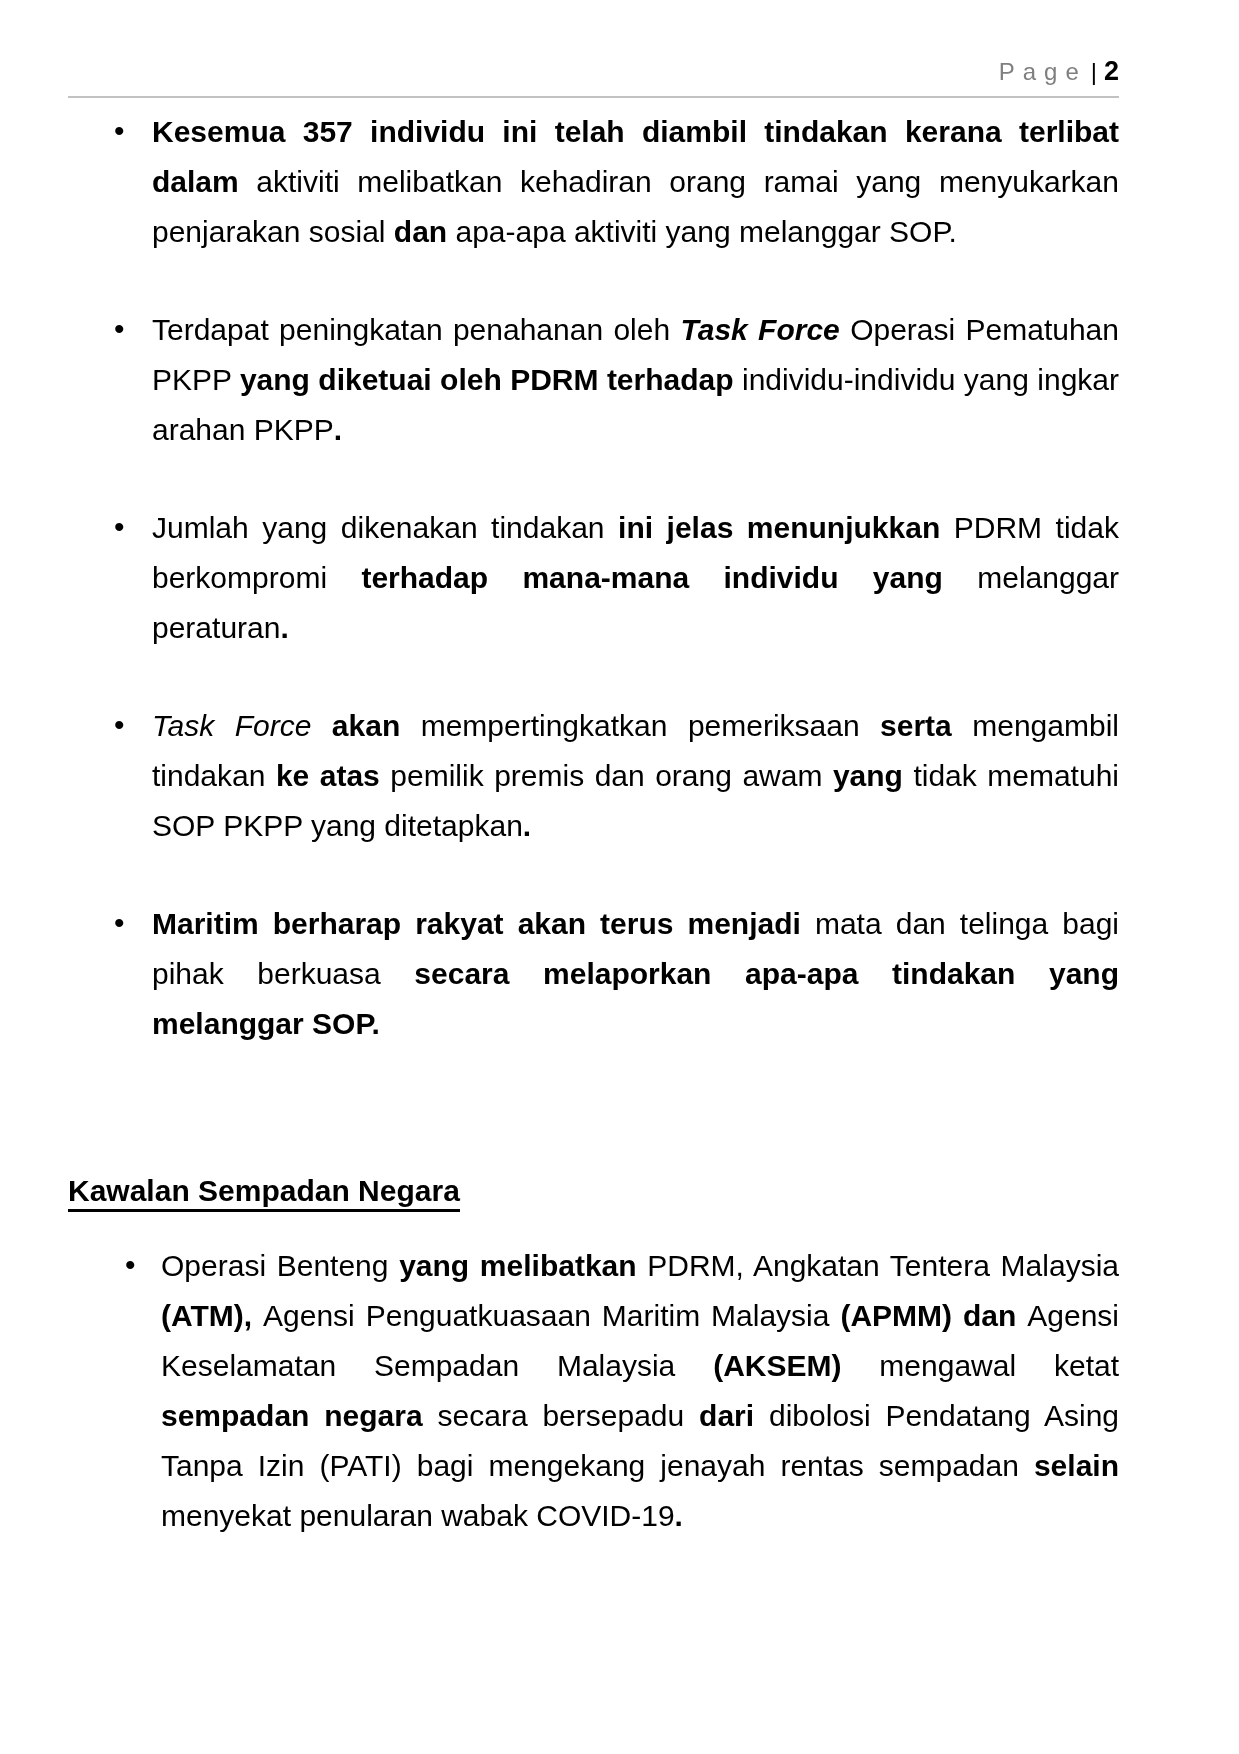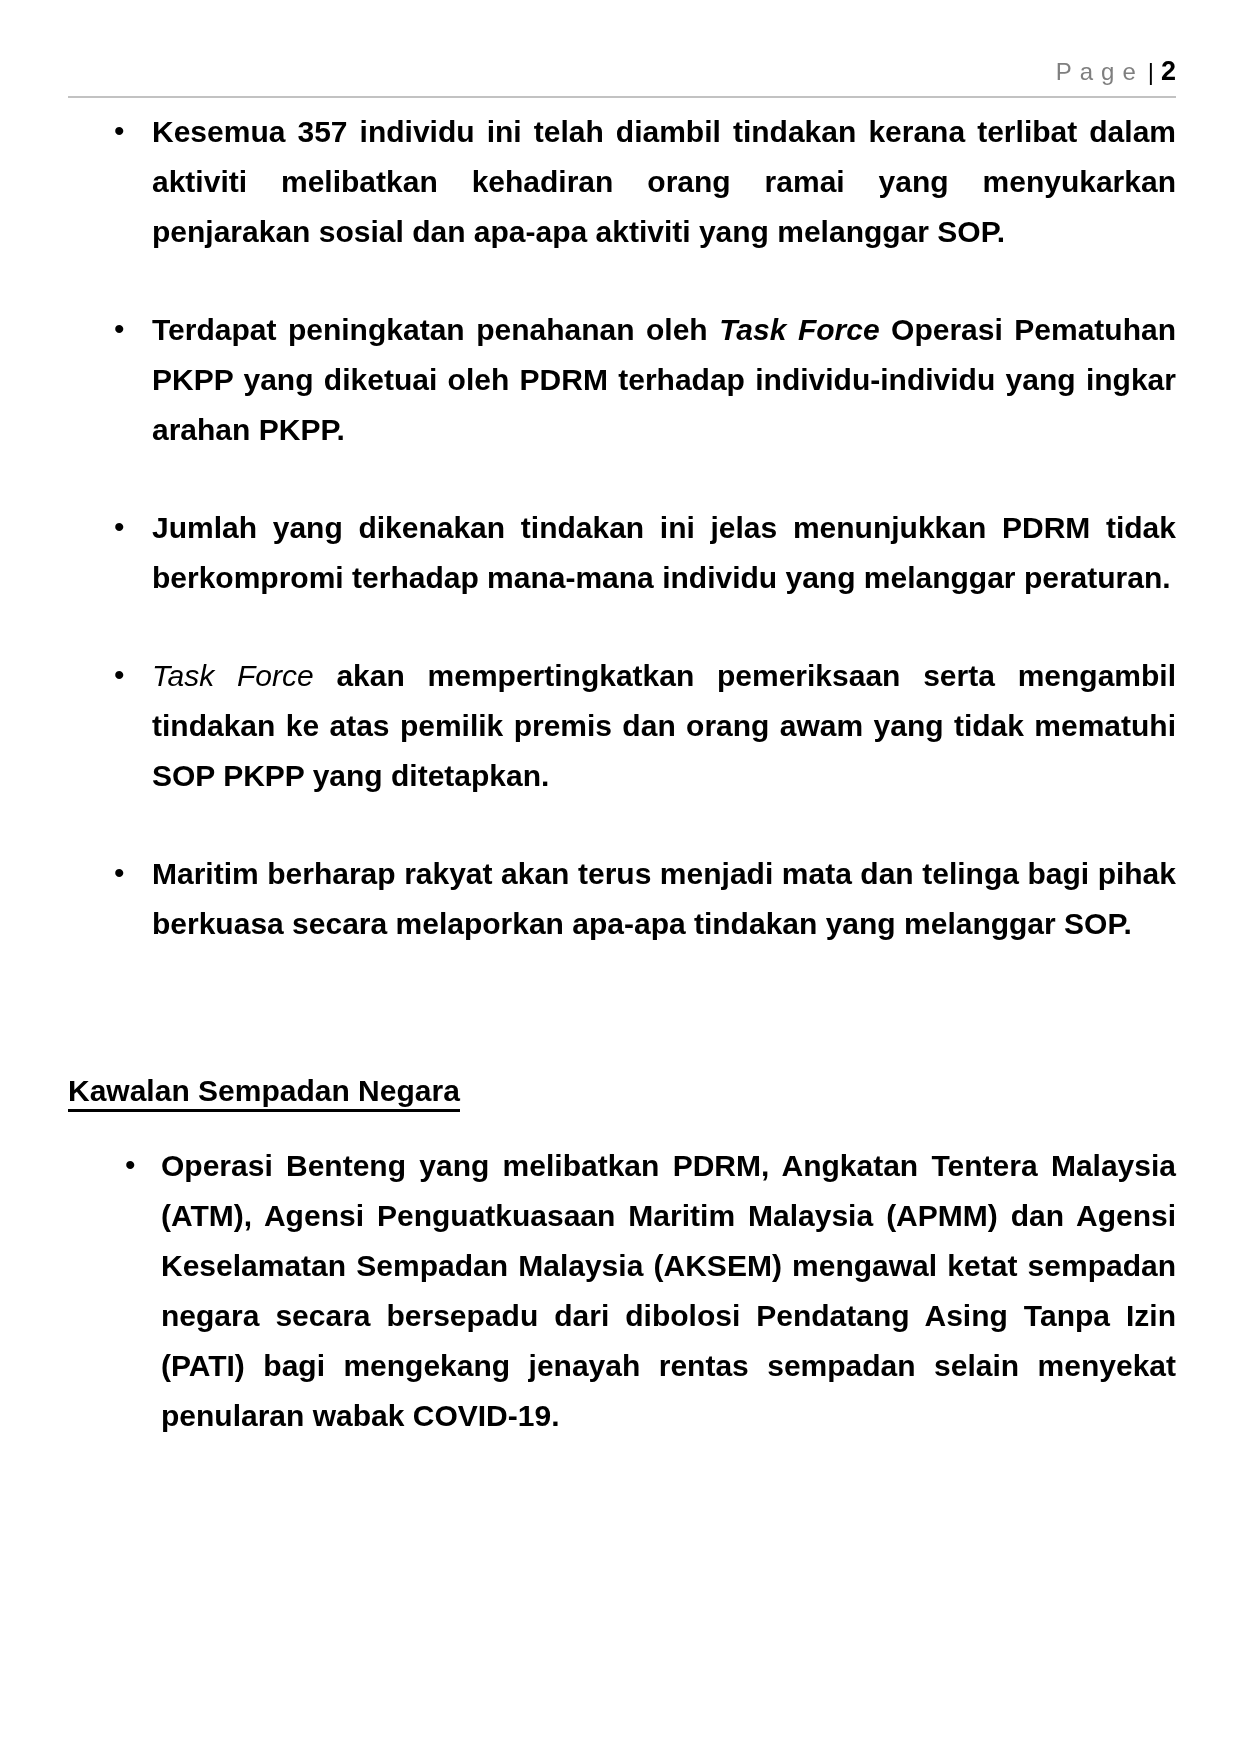--- a/index.html
+++ b/index.html
@@ -9,21 +9,21 @@
   }
   html,body{margin:0;padding:0;background:#ffffff;}
   body{
     width:1239px;height:1754px;overflow:hidden;
     font-family:"Liberation Sans",sans-serif;
     color:var(--text-black);
   }
   .page{
     box-sizing:border-box;
     width:1239px;height:1574px;
-    padding:56px 63px 0 68px;
+    padding:56px 120px 0 68px;
   }
   
   .header{
     text-align:right;
     font-size:24px;
     line-height:30px;
     color:var(--header-gray);
     white-space:nowrap;
   }
   .page-word{letter-spacing:8px;}
@@ -47,21 +47,21 @@
     margin:0 0 48px 0;
     text-align:justify;
   }
   .bullet-marker{
     position:absolute;
     left:46px;top:-1px;
   }
   .indent-more .bullet-item{padding-left:93px;}
   .indent-more .bullet-marker{left:57px;}
   .seg.regular{font-weight:700;font-style:normal;}
-  .seg.bold{font-weight:700;}
+  .seg.bold{font-weight:400;}
   .seg.italic{font-style:italic;}
   .seg.bold-italic{font-weight:700;font-style:italic;}
   
   .section-heading{
     font-size:30px;
     font-weight:700;
     line-height:50px;
     margin:117px 0 25px 0;
   }
   .underlined{

